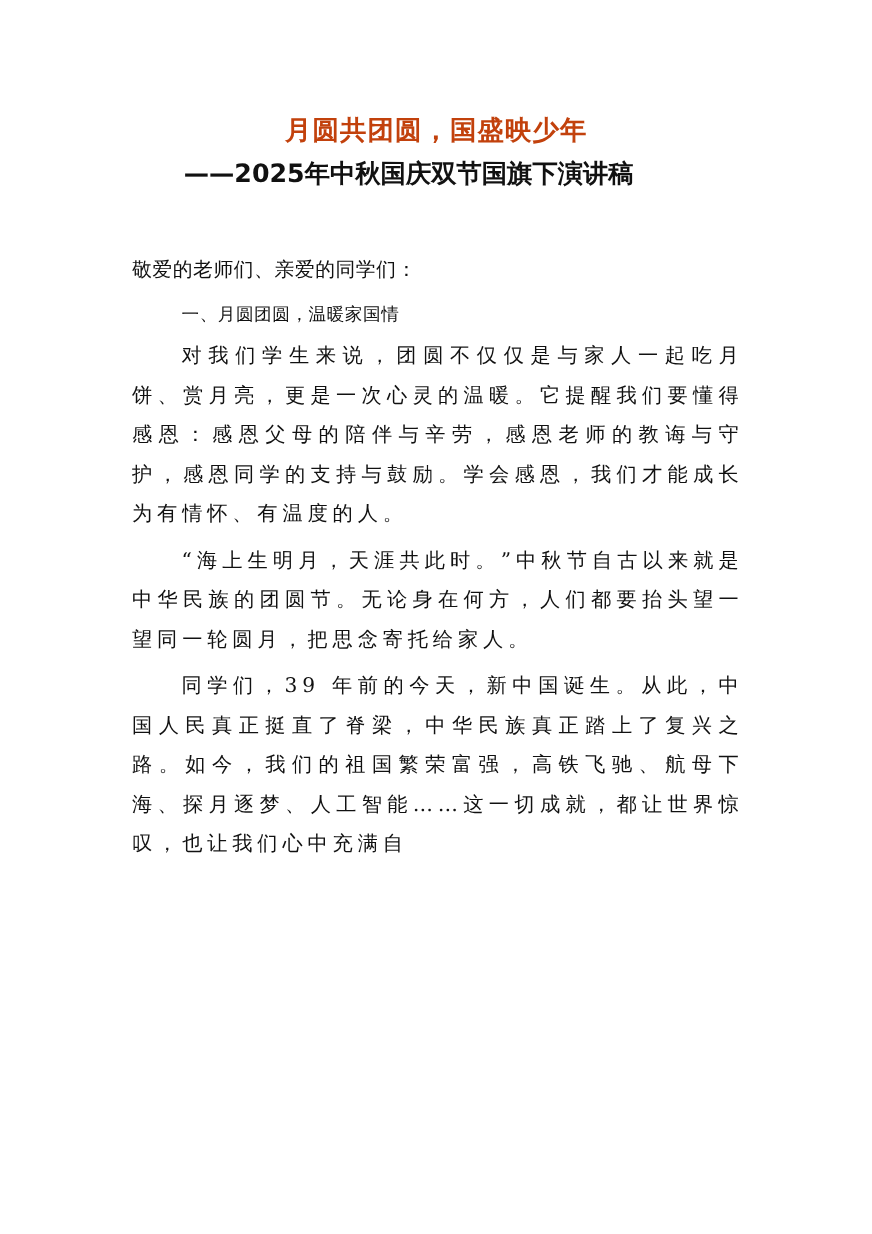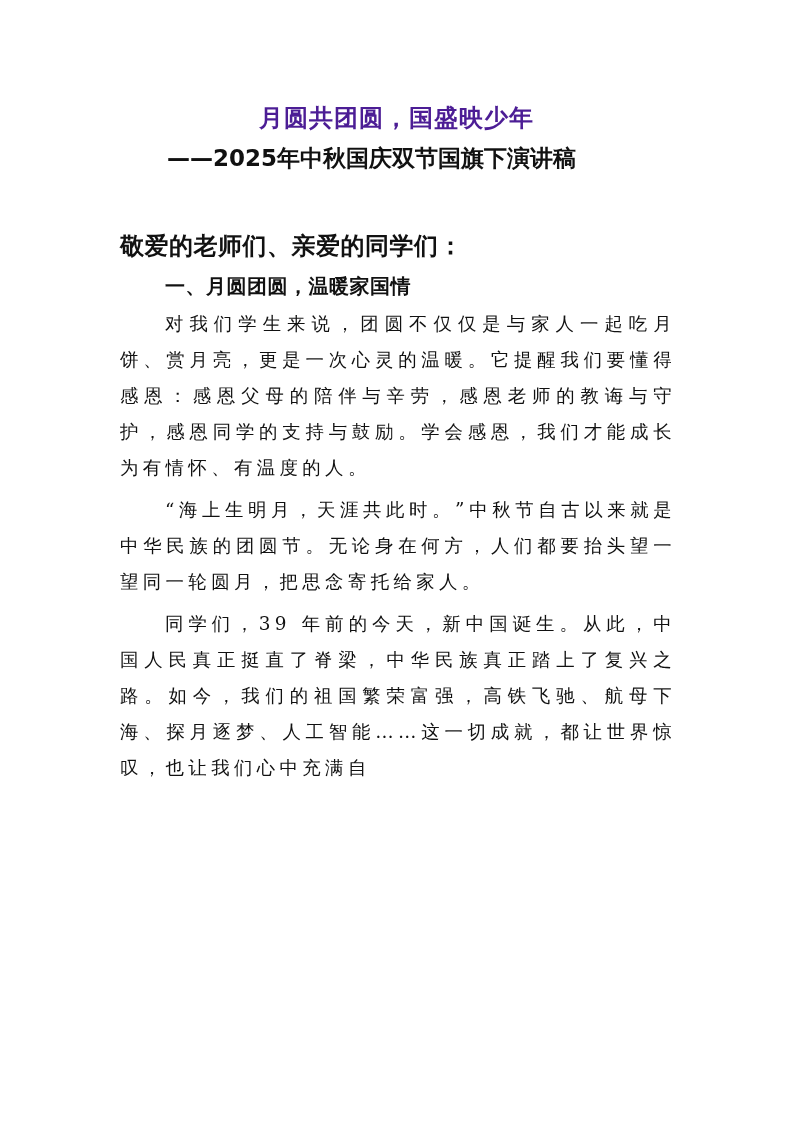--- a/index.html
+++ b/index.html
@@ -1,23 +1,23 @@
 <!DOCTYPE html>
 <html><head>
 <meta charset="utf-8">
 <style>
   html, body { margin: 0; padding: 0; background: #ffffff; }
   body { width: 793px; height: 1122px; position: relative; overflow: hidden; font-family: "DejaVu Serif", "Liberation Serif", serif; color: #111; }
   .page { position: absolute; left: 0; top: 0; width: 793px; height: 1122px; background: #fff; }
-  .title { position: absolute; left: 0; width: 793px; top: 102px; text-align: center; font-family: "DejaVu Sans", sans-serif; font-weight: bold; font-size: 24px; line-height: 32px; color: #4c1d95; letter-spacing: 1px; }
+  .title { position: absolute; left: 0; width: 793px; top: 102px; text-align: center; font-family: "DejaVu Sans", sans-serif; font-weight: bold; font-size: 24px; line-height: 32px; color: #c2410c; letter-spacing: 1px; }
   .subtitle { position: absolute; left: 0; width: 743px; top: 142px; text-align: center; font-family: "DejaVu Sans", sans-serif; font-weight: bold; font-size: 23px; line-height: 32px; color: #111; }
   .body { position: absolute; left: 120px; top: 228px; width: 556px; font-size: 18.4px; line-height: 36px; text-align: justify; letter-spacing: 4.4px; }
-  .greeting { font-family: "DejaVu Sans", sans-serif; font-weight: bold; font-size: 24px; letter-spacing: 0.5px; margin: 0 0 4px 0; }
+  .greeting { font-family: "DejaVu Sans", sans-serif; font-weight: normal; font-size: 18px; letter-spacing: 0.5px; margin: 0 0 4px 0; }
   .para { margin: 0; text-indent: 45px; }
-  .heading { font-family: "DejaVu Sans", sans-serif; font-weight: bold; font-size: 20px; letter-spacing: 0.5px; text-indent: 45px; margin: 4px 0 2px 0; line-height: 36px; }
+  .heading { font-family: "DejaVu Sans", sans-serif; font-weight: normal; font-size: 16px; letter-spacing: 0.5px; text-indent: 45px; margin: 4px 0 2px 0; line-height: 36px; }
   .para + .para { margin-top: 6px; }
 </style>
 </head>
 <body>
 
 <div class="page">
   <div class="title">月圆共团圆，国盛映少年</div>
   <div class="subtitle">——2025年中秋国庆双节国旗下演讲稿</div>
 
   <div class="body">

